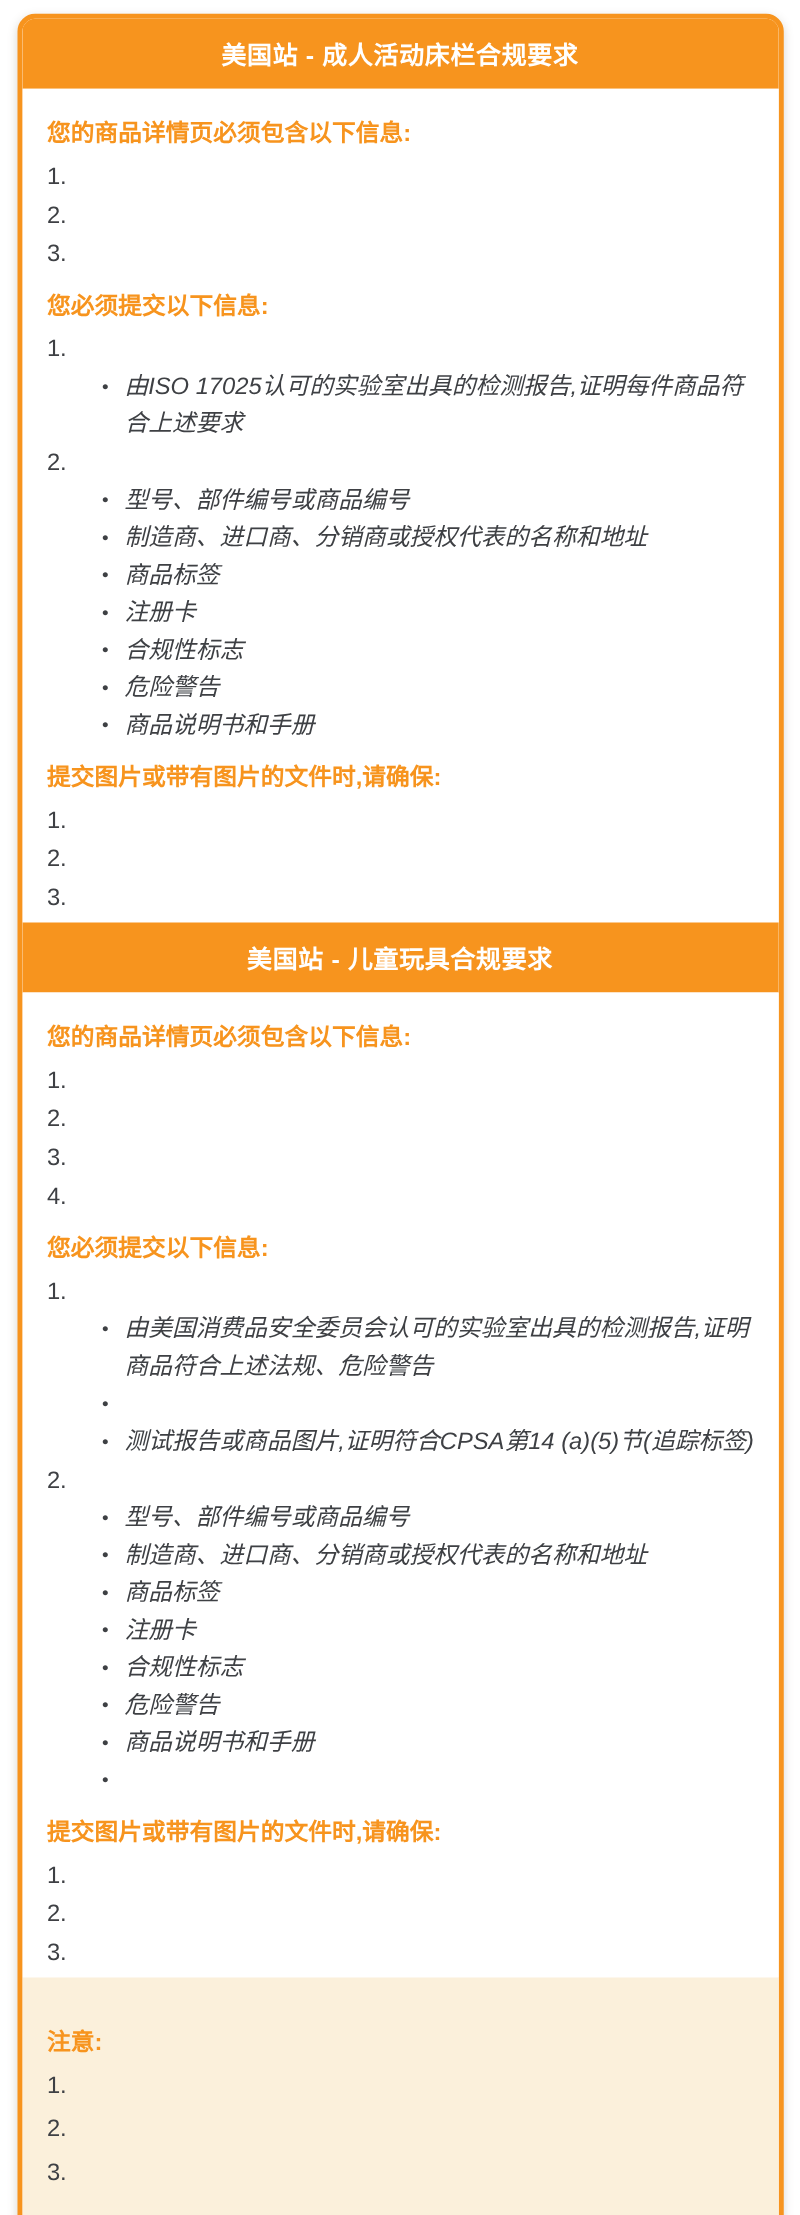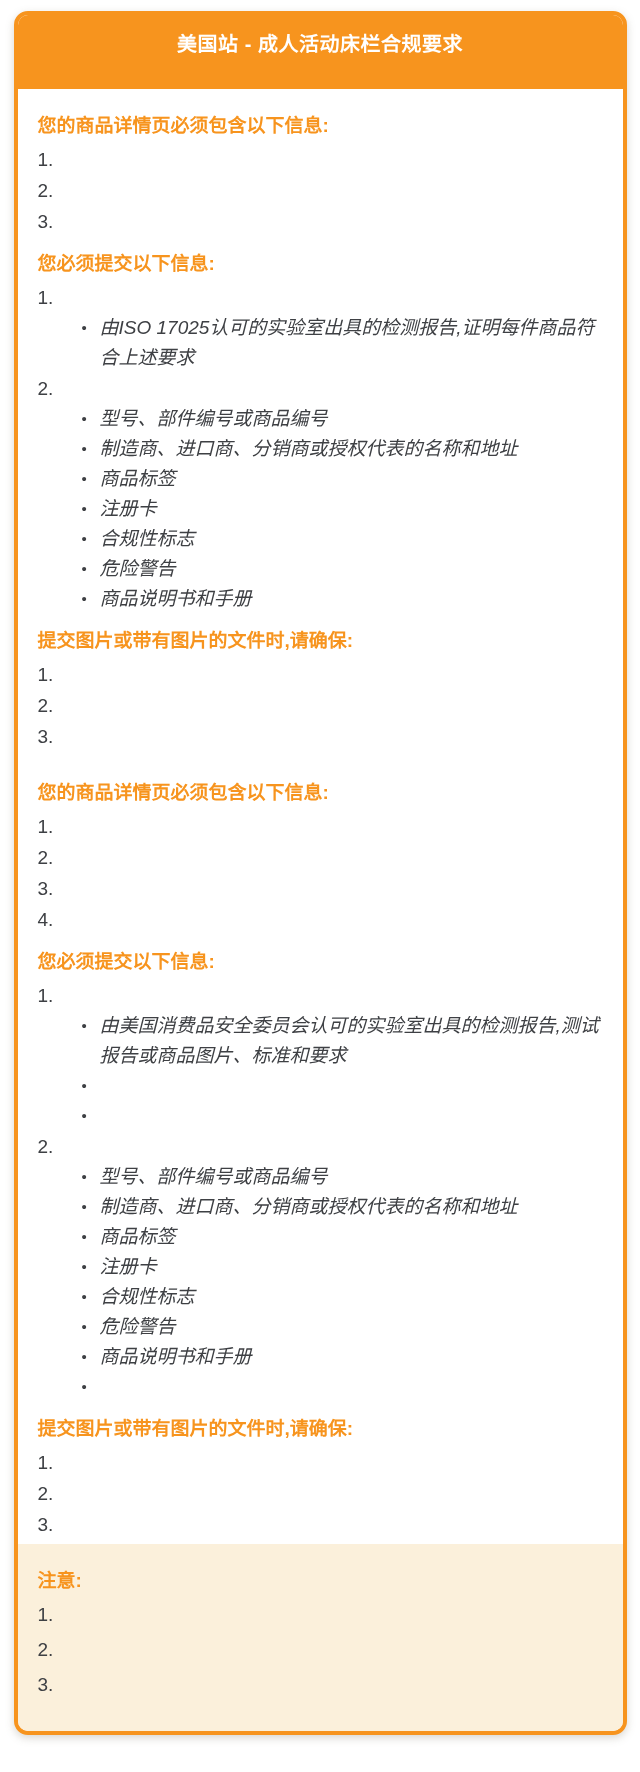--- a/index.html
+++ b/index.html
@@ -25,21 +25,21 @@
     overflow:hidden;
     background:#ffffff;
     box-shadow:0 3px 8px rgba(120,110,90,.28);
   }
   .band{
     background:var(--orange);
     color:#ffffff;
     font-size:20px;
     font-weight:700;
     text-align:center;
-    padding:13px 8px 32px;
+    padding:13px 8px 14px;
     letter-spacing:.5px;
   }
   .card-body{
     background:#ffffff;
     padding:18px 12px 4px 20px;
   }
   .sec-heading{
     color:var(--orange);
     font-size:var(--fs);
     font-weight:700;
@@ -69,21 +69,21 @@
     padding-left:44px;
   }
   .dot-col{
     flex:0 0 18px;
     font-size:15px;
   }
   .note{
     background:var(--cream);
     padding:14px 12px 26px 20px;
   }
-  .note .sec-heading{margin:8px 0 4px;}
+  .note .sec-heading{margin:24px 0 4px;}
   .note .num-item{margin-bottom:5px;}
 </style>
 </head>
 <body>
 
 <div class="poster">
   <div id="cards">
       <section class="card">
         <div class="band">美国站 - 成人活动床栏合规要求</div>
         <div class="card-body">
@@ -164,20 +164,21 @@
             </div>
             <div>
               <div class="num-item">
                 <span class="num-col">3.</span>
               </div>
             </div>
           </div>
         </div>
       </section>
       <section class="card">
+        <div class="band">美国站 - 儿童玩具合规要求</div>
         <div class="card-body">
           <div class="sec-heading">您的商品详情页必须包含以下信息:</div>
           <div class="num-list">
             <div>
               <div class="num-item">
                 <span class="num-col">1.</span>
               </div>
             </div>
             <div>
               <div class="num-item">
@@ -196,27 +197,28 @@
             </div>
           </div>
           <div class="sec-heading">您必须提交以下信息:</div>
           <div class="num-list">
             <div>
               <div class="num-item">
                 <span class="num-col">1.</span>
               </div>
               <div class="bullet-item">
                 <span class="dot-col">•</span>
-                <span class="item-text">由美国消费品安全委员会认可的实验室出具的检测报告,测试报告或商品图片、标准和要求</span>
-              </div>
-              <div class="bullet-item">
-                <span class="dot-col">•</span>
-              </div>
-              <div class="bullet-item">
-                <span class="dot-col">•</span>
+                <span class="item-text">由美国消费品安全委员会认可的实验室出具的检测报告,证明商品符合上述法规、危险警告</span>
+              </div>
+              <div class="bullet-item">
+                <span class="dot-col">•</span>
+              </div>
+              <div class="bullet-item">
+                <span class="dot-col">•</span>
+                <span class="item-text">测试报告或商品图片,证明符合CPSA第14 (a)(5)节(追踪标签)</span>
               </div>
             </div>
             <div>
               <div class="num-item">
                 <span class="num-col">2.</span>
               </div>
               <div class="bullet-item">
                 <span class="dot-col">•</span>
                 <span class="item-text">型号、部件编号或商品编号</span>
               </div>

